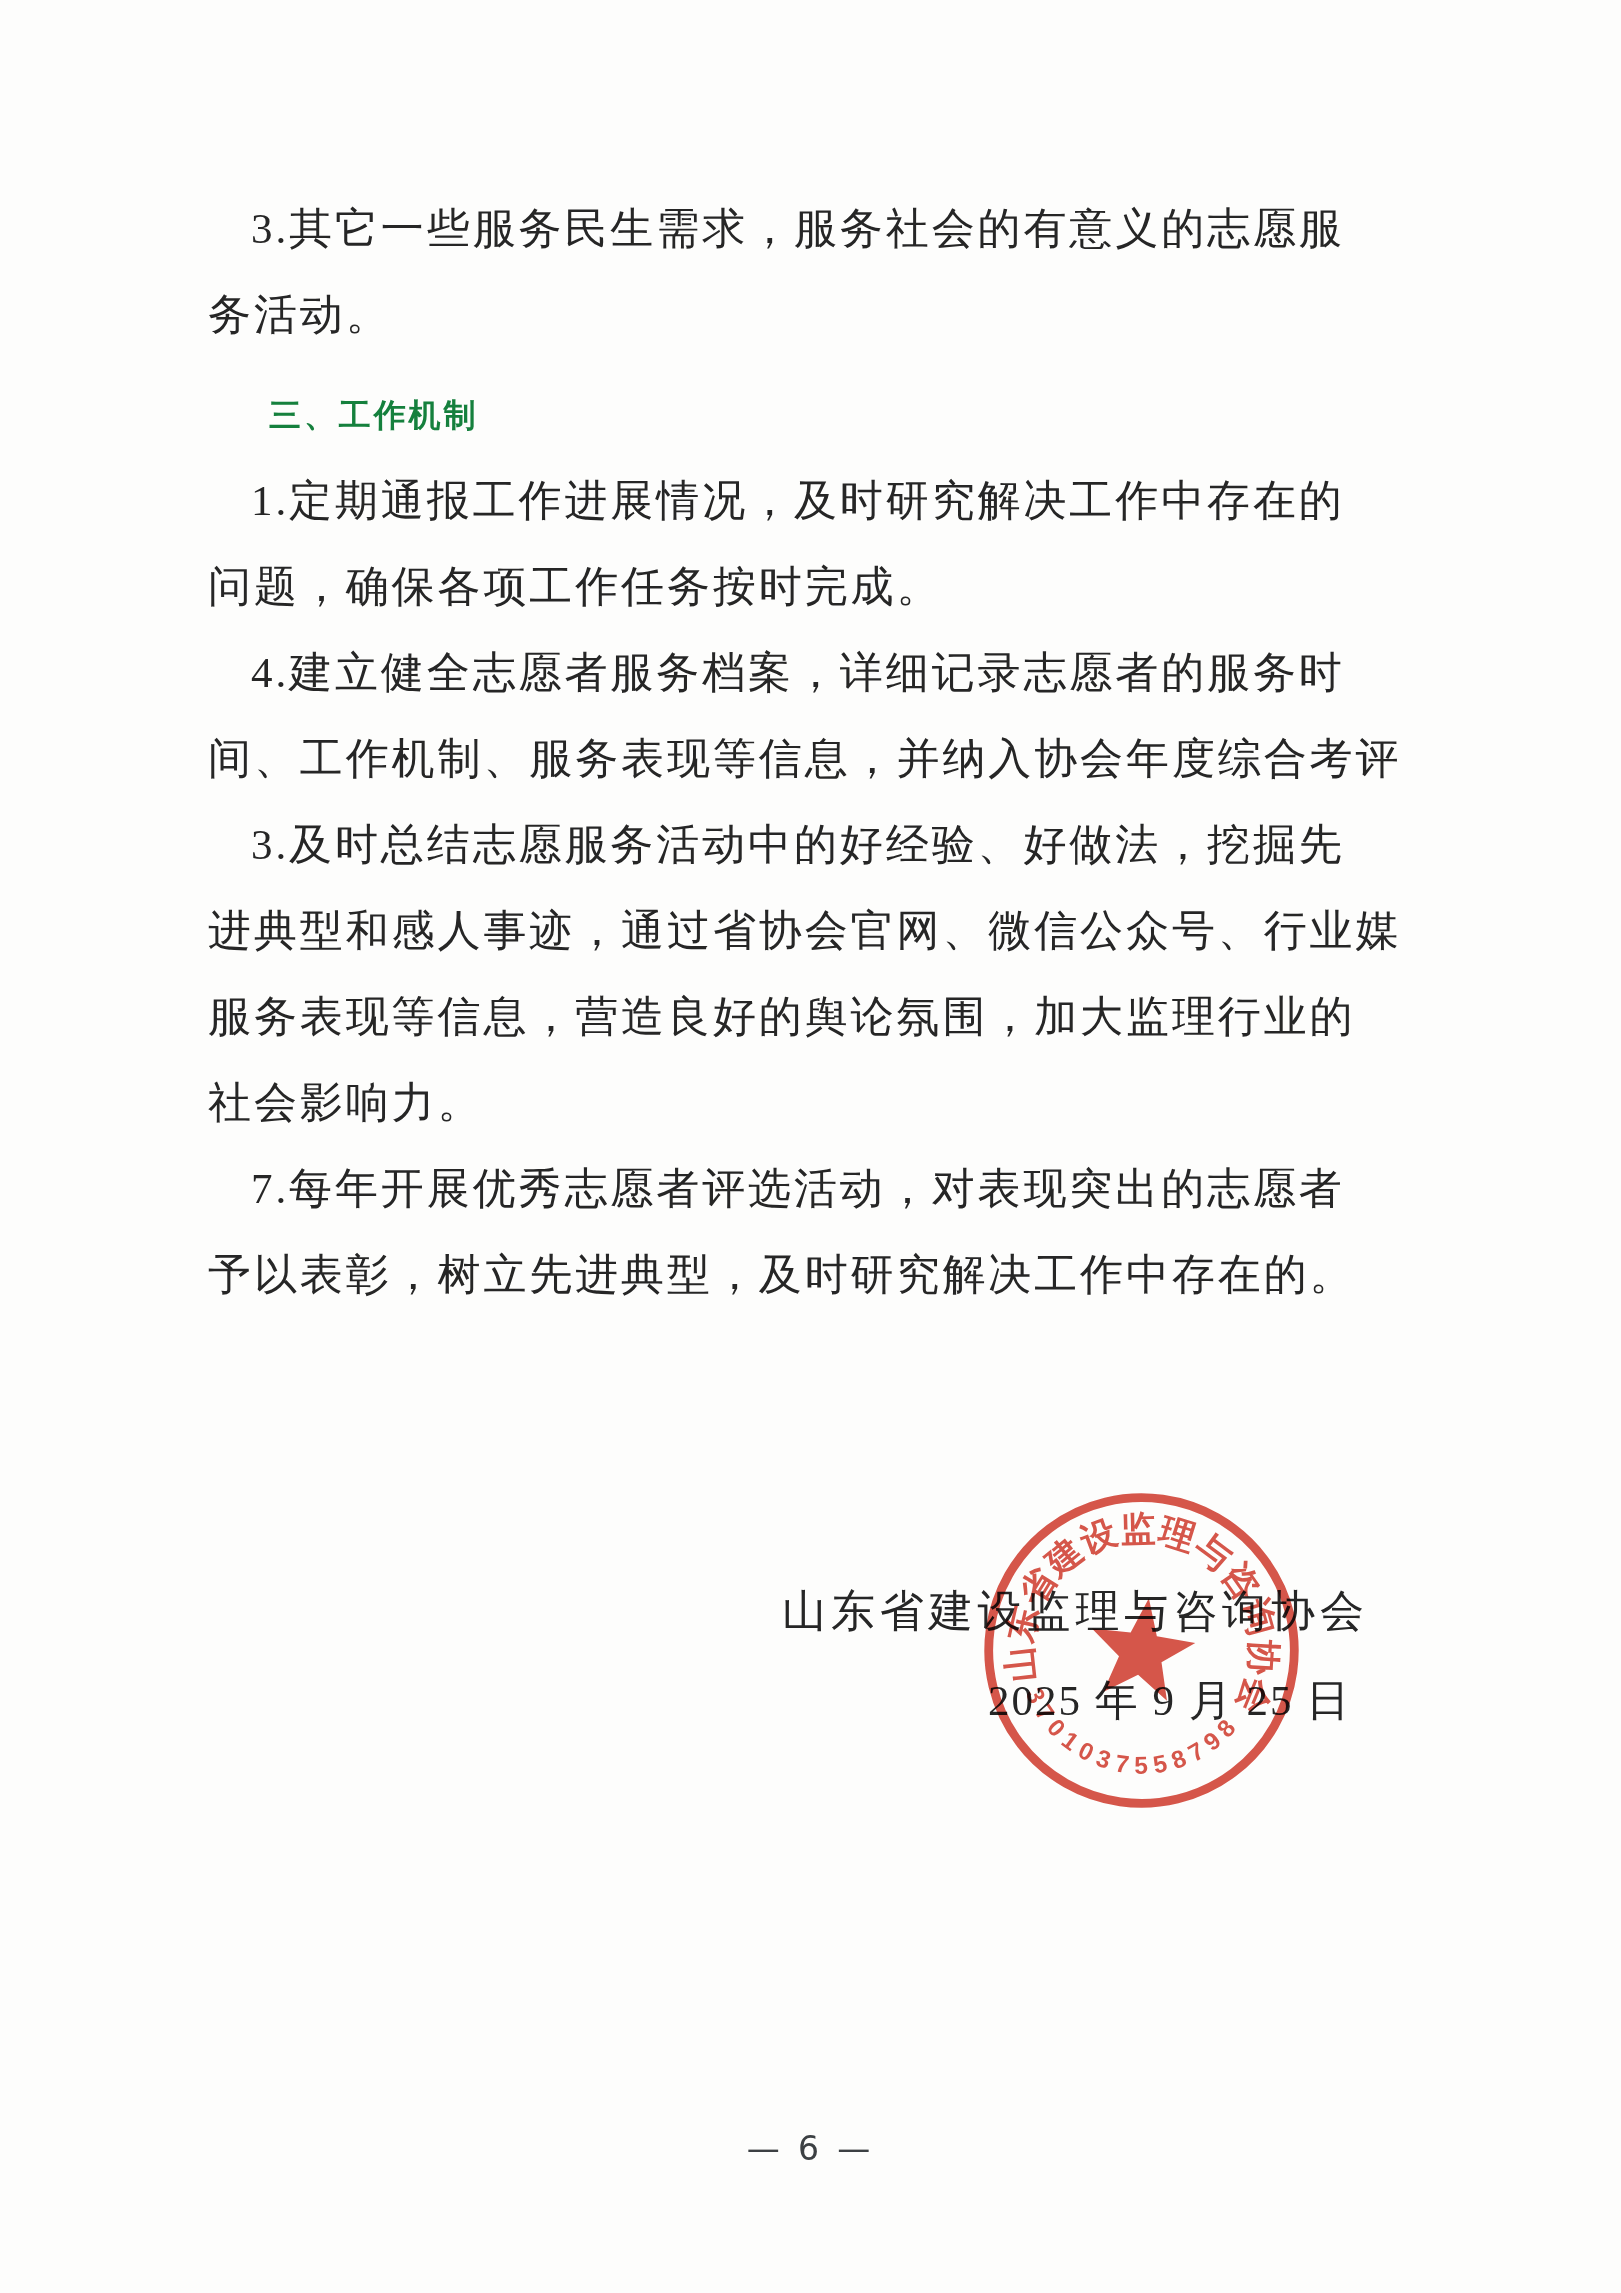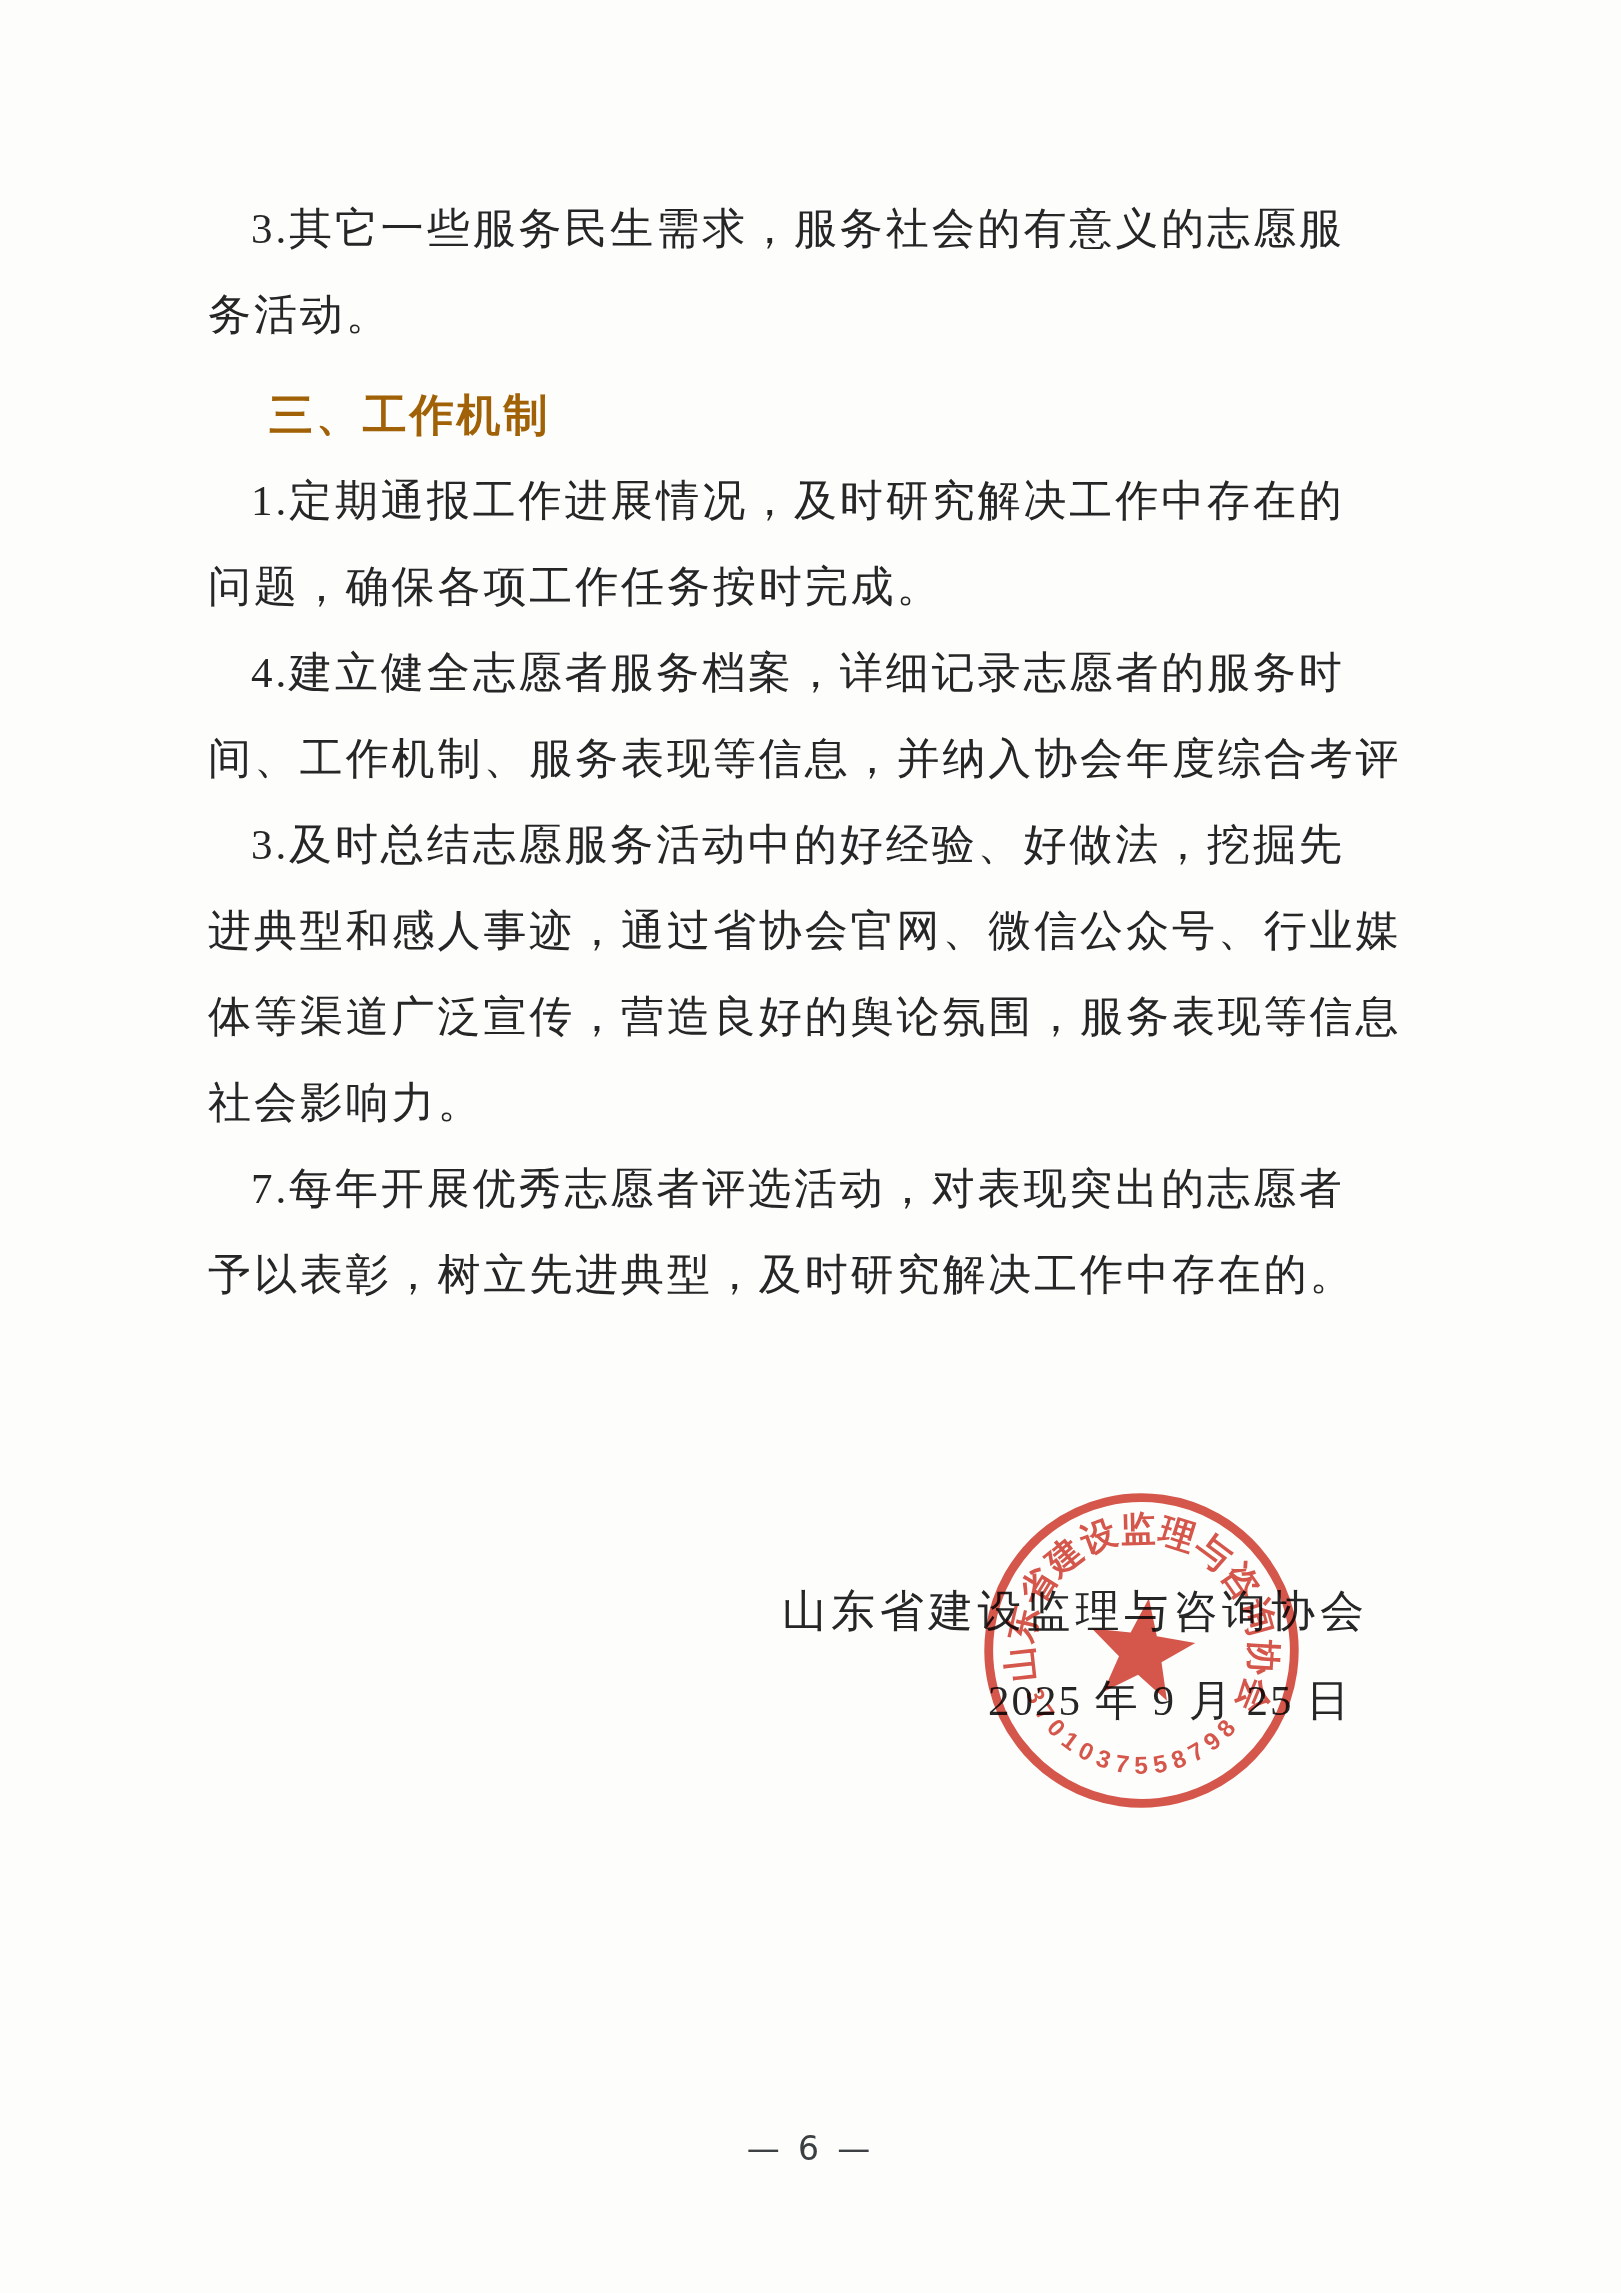--- a/index.html
+++ b/index.html
@@ -16,21 +16,21 @@
   .body-text {
     position:absolute; left:208px; top:186px; width:1196px;
   }
   .line {
     font-size:43px; line-height:86px; height:86px;
     letter-spacing:2.9px; white-space:nowrap;
   }
   .para { text-indent:43px; }
   .heading {
     font-family:"Liberation Sans","DejaVu Sans",sans-serif;
-    font-weight:bold; font-size:44px; color:#a16207;
+    font-weight:bold; font-size:32px; color:#15803d;
     text-indent:61px; margin-top:13.7px;
   }
   .signature {
     position:absolute; top:1582px; left:782px;
     font-size:44px; letter-spacing:4.9px; white-space:nowrap;
   }
   .date-line {
     position:absolute; top:1672px; left:988px;
     font-size:43px; letter-spacing:2px; white-space:nowrap;
   }
@@ -57,21 +57,21 @@
   <div class="body-text">
     <div class="line para">3.其它一些服务民生需求，服务社会的有意义的志愿服</div>
     <div class="line">务活动。</div>
     <div class="line heading">三、工作机制</div>
     <div class="line para">1.定期通报工作进展情况，及时研究解决工作中存在的</div>
     <div class="line">问题，确保各项工作任务按时完成。</div>
     <div class="line para">4.建立健全志愿者服务档案，详细记录志愿者的服务时</div>
     <div class="line">间、工作机制、服务表现等信息，并纳入协会年度综合考评</div>
     <div class="line para">3.及时总结志愿服务活动中的好经验、好做法，挖掘先</div>
     <div class="line">进典型和感人事迹，通过省协会官网、微信公众号、行业媒</div>
-    <div class="line">体等渠道广泛宣传，营造良好的舆论氛围，服务表现等信息</div>
+    <div class="line">服务表现等信息，营造良好的舆论氛围，加大监理行业的</div>
     <div class="line">社会影响力。</div>
     <div class="line para">7.每年开展优秀志愿者评选活动，对表现突出的志愿者</div>
     <div class="line">予以表彰，树立先进典型，及时研究解决工作中存在的。</div>
   </div>
 
   <div class="signature">山东省建设监理与咨询协会</div>
   <div class="date-line">2025 年 9 月 25 日</div>
 
   <svg class="seal" viewBox="0 0 340 340" xmlns="http://www.w3.org/2000/svg">
     <defs>

